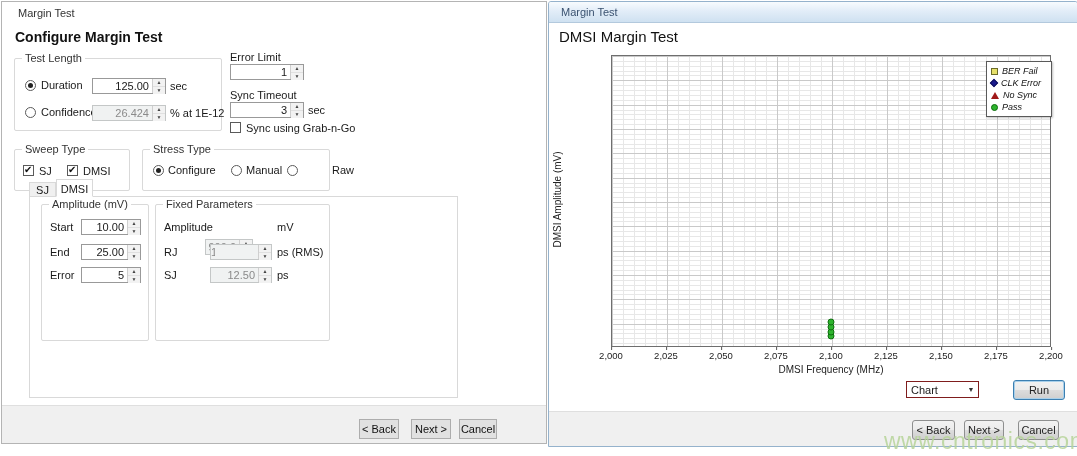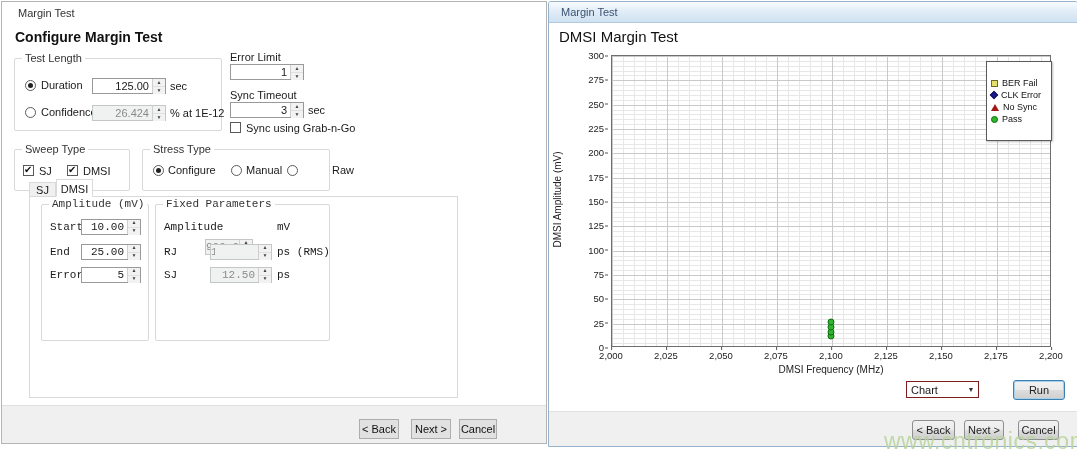--- a/index.html
+++ b/index.html
@@ -24,21 +24,21 @@
   .spin{position:absolute;height:16px;border:1px solid #999;background:#fff;display:flex;box-sizing:border-box;}
   .spin .spin-val{flex:1;text-align:right;padding:1px 3px 0 0;font-size:11px;overflow:hidden;}
   .spin .spin-btns{width:12px;display:flex;flex-direction:column;border-left:1px solid #cfcfcf;}
   .spin .spin-btns::before{content:'\25B2';flex:1;font-size:5px;line-height:7px;text-align:center;color:#444;background:#f2f2f2;border-bottom:1px solid #e0e0e0;}
   .spin .spin-btns::after{content:'\25BC';flex:1;font-size:5px;line-height:7px;text-align:center;color:#444;background:#f2f2f2;}
   .spin.dis{background:#f0f2f2;border-color:#c4c7c7;}
   .spin.dis .spin-val{color:#8a8a8a;}
   .tab{position:absolute;font-size:11px;text-align:center;box-sizing:border-box;}
   .tab-inactive{left:27px;top:180px;width:27px;height:15px;line-height:15px;background:#f0f0f0;border:1px solid #d9d9d9;border-bottom:none;}
   .tab-active{left:54px;top:177px;width:37px;height:18px;line-height:18px;background:#fff;border:1px solid #d9d9d9;border-bottom:1px solid #fff;z-index:2;}
-  .tabpage{position:absolute;left:27px;top:194px;width:427px;height:200px;border:1px solid #d9d9d9;background:#fff;z-index:1;font-family:Liberation Mono, monospace;}
+  .tabpage{position:absolute;left:27px;top:194px;width:427px;height:200px;border:1px solid #d9d9d9;background:#fff;z-index:1;}
   .btnbar{position:absolute;left:0;right:0;bottom:0;background:#f0f0f0;border-top:1px solid #dfdfdf;}
   .btnbar-left{height:37px;}
   .btnbar-right{height:34px;}
   .btn{position:absolute;height:20px;box-sizing:border-box;background:#e1e1e1;border:1px solid #adadad;
        font-size:11px;text-align:center;line-height:18px;color:#111;cursor:default;}
   .btn7{position:absolute;height:20px;box-sizing:border-box;border:1px solid #8e8f8f;border-radius:3px;
        background:linear-gradient(180deg,#f2f2f2 0%,#ebebeb 50%,#dddddd 50%,#cfcfcf 100%);
        font-size:11px;text-align:center;line-height:18px;color:#222;}
   .btn-run{border:1px solid #3c7fb1;box-shadow:0 0 0 1px #a9d0ea inset;}
   .combo{position:absolute;height:17px;box-sizing:border-box;border:1px solid #7f1d1d;background:#fff;display:flex;align-items:center;}
@@ -55,21 +55,21 @@
   .y-axis{position:absolute;left:24px;top:53px;width:34px;height:292px;}
   .ytick{position:absolute;right:3px;transform:translateY(-50%);font-size:9.5px;color:#222;white-space:nowrap;}
   .ytick::after{content:'';position:absolute;right:-4px;top:50%;width:3px;height:1px;background:#555;}
   .x-axis{position:absolute;left:62px;top:348px;width:440px;height:12px;}
   .xtick{position:absolute;transform:translateX(-50%);font-size:9.5px;color:#222;white-space:nowrap;}
   .xtick::before{content:'';position:absolute;left:50%;top:-3px;width:1px;height:3px;background:#555;}
   .x-title{position:absolute;left:62px;top:362px;width:440px;text-align:center;font-size:10px;color:#222;}
   .y-title{position:absolute;left:-57px;top:192px;width:130px;text-align:center;font-size:10px;color:#222;
            transform:rotate(-90deg);transform-origin:center;}
   .legend{position:absolute;left:437px;top:59px;width:66px;box-sizing:border-box;border:1px solid #5a5a5a;
-          background:#fff;padding:15px 4px;z-index:3;box-shadow:1px 1px 2px rgba(0,0,0,.25);}
+          background:#fff;padding:3px 4px;z-index:3;box-shadow:1px 1px 2px rgba(0,0,0,.25);font-style:italic;}
   .legend-row{display:flex;align-items:center;height:12px;}
   .legend-row .mk{margin-right:4px;}
   .legend-row .legend-text{font-size:9px;color:#111;white-space:nowrap;}
   .mk{display:inline-block;box-sizing:border-box;}
   .mk-square{width:7px;height:7px;}
   .mk-diamond{width:6px;height:6px;transform:rotate(45deg);}
   .mk-triangle{width:0;height:0;border-left:4px solid transparent;border-right:4px solid transparent;}
   .mk-circle{width:7px;height:7px;border-radius:50%;}
   .pt{position:absolute;width:7px;height:7px;border-radius:50%;box-sizing:border-box;
       border:1px solid #0e6e0e;transform:translate(-50%,-50%);z-index:2;}
@@ -190,35 +190,20 @@
     </div>
   </div>
 
   <div class="window win-right">
     <div class="titlebar-right">
       <span>Margin Test</span>
     </div>
     <div class="heading-right">DMSI Margin Test</div>
 
     <div class="y-title">DMSI Amplitude (mV)</div>
-    <div class="y-axis" id="y-axis">
-        <div class="ytick" style="top: 0%;">300</div>
-        <div class="ytick" style="top: 8.33333%;">275</div>
-        <div class="ytick" style="top: 16.6667%;">250</div>
-        <div class="ytick" style="top: 25%;">225</div>
-        <div class="ytick" style="top: 33.3333%;">200</div>
-        <div class="ytick" style="top: 41.6667%;">175</div>
-        <div class="ytick" style="top: 50%;">150</div>
-        <div class="ytick" style="top: 58.3333%;">125</div>
-        <div class="ytick" style="top: 66.6667%;">100</div>
-        <div class="ytick" style="top: 75%;">75</div>
-        <div class="ytick" style="top: 83.3333%;">50</div>
-        <div class="ytick" style="top: 91.6667%;">25</div>
-        <div class="ytick" style="top: 100%;">0</div>
-      </div>
     <div class="plot" id="plot">
         <div class="pt" style="left: 50%; top: 96.6667%; background: rgb(46, 180, 46);"></div>
         <div class="pt" style="left: 50%; top: 95%; background: rgb(46, 180, 46);"></div>
         <div class="pt" style="left: 50%; top: 93.3333%; background: rgb(46, 180, 46);"></div>
         <div class="pt" style="left: 50%; top: 91.6667%; background: rgb(46, 180, 46);"></div>
       </div>
     <div class="x-axis" id="x-axis">
         <div class="xtick" style="left: 0%;">2,000</div>
         <div class="xtick" style="left: 12.5%;">2,025</div>
         <div class="xtick" style="left: 25%;">2,050</div>

